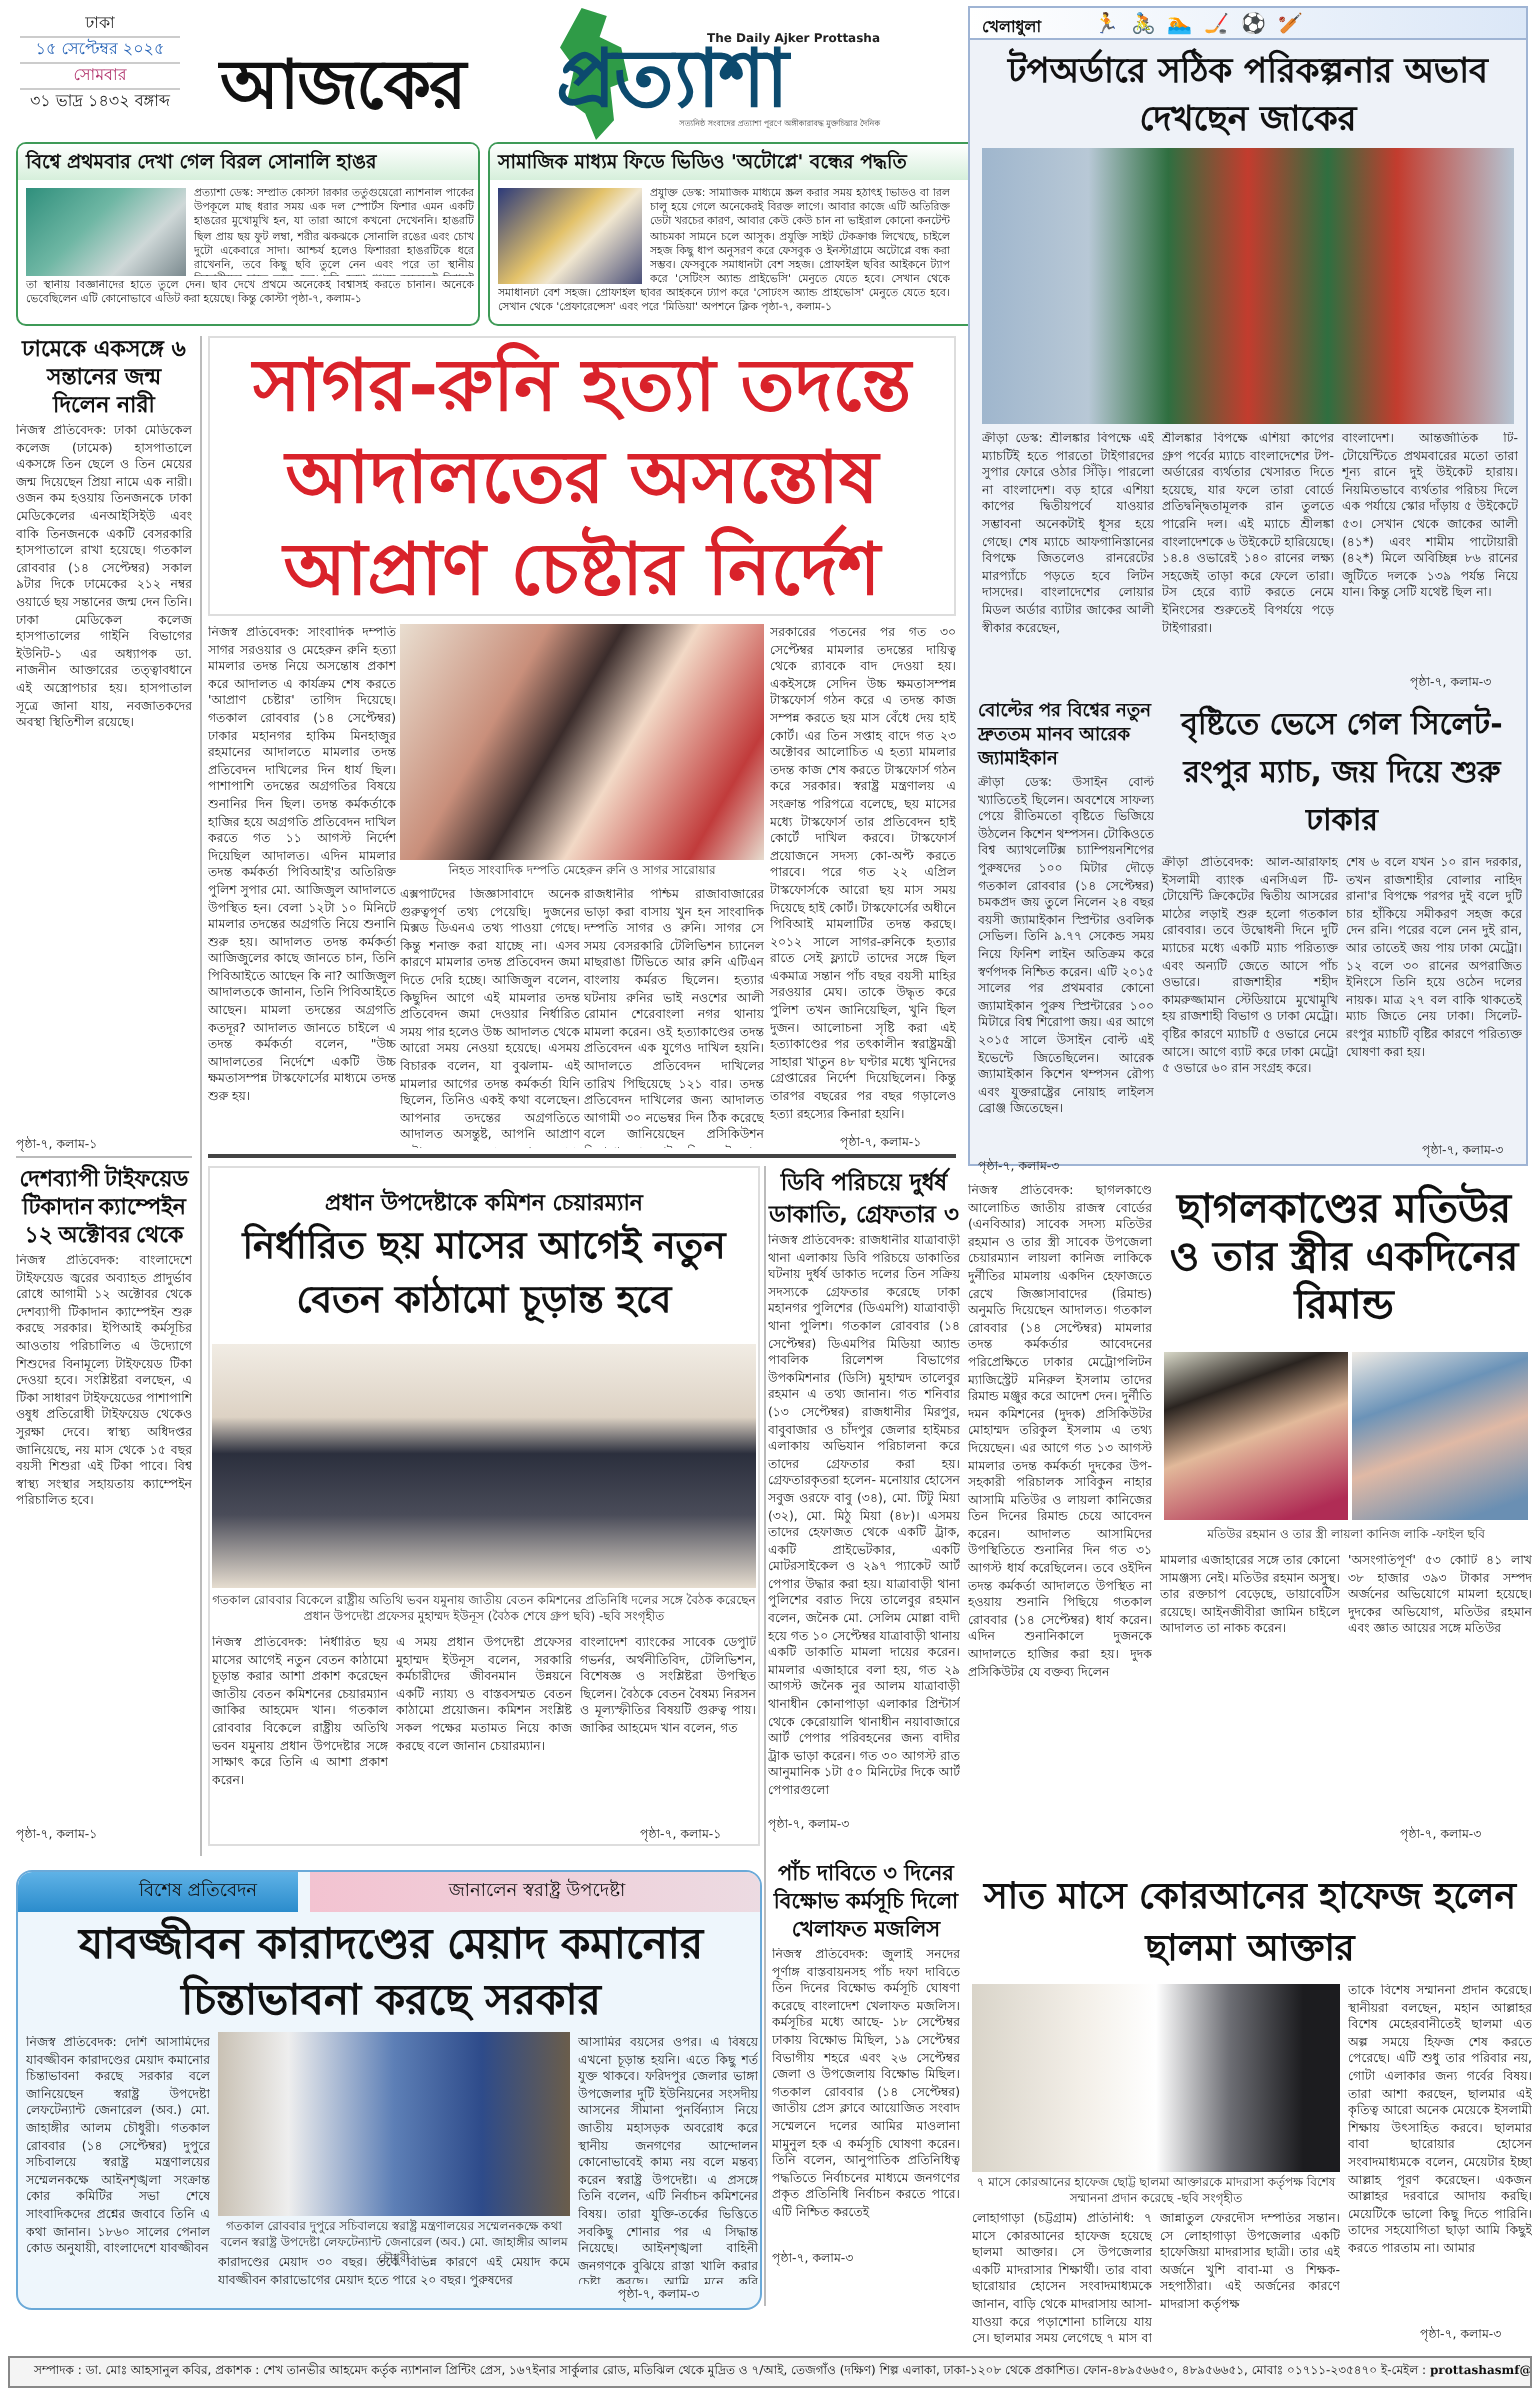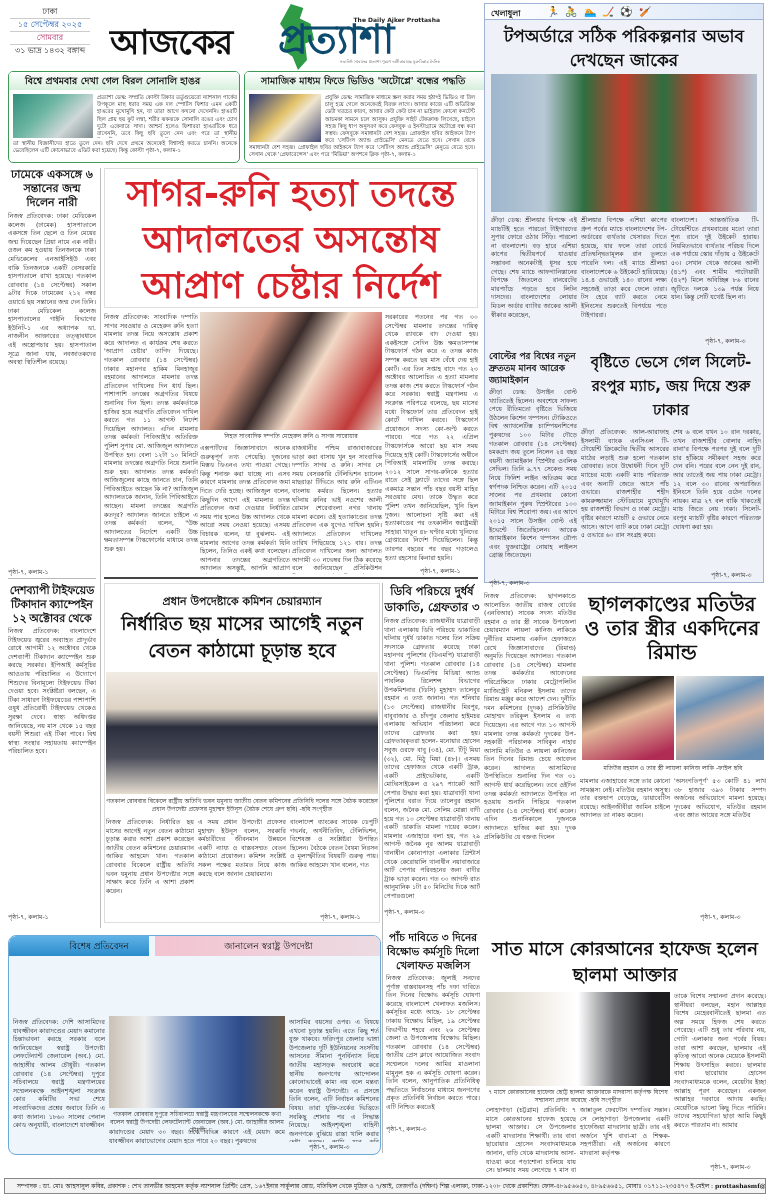--- a/index.html
+++ b/index.html
@@ -23,21 +23,21 @@
   #date-box .d-bangla { border-bottom: none; color: #222; }
   #logo { left: 110px; top: 4px; width: 330px; height: 64px; }
   #logo .l1 { position: absolute; left: 0; top: 12px; font-size: 34px; font-weight: bold; color: #111; letter-spacing: -1px; }
   #logo .l2 { position: absolute; left: 168px; top: 4px; font-size: 40px; font-weight: bold; color: #0c4a6e; letter-spacing: -1px; }
   #logo .map { position: absolute; left: 170px; top: 0; width: 36px; height: 66px; background: #2f9b47; clip-path: polygon(30% 0,65% 6%,55% 22%,85% 30%,95% 55%,70% 60%,75% 85%,50% 100%,35% 80%,10% 70%,20% 45%,0 30%); z-index: 0; }
   #logo .en { position: absolute; right: 0; top: 12px; font-size: 6px; color: #222; font-weight: bold; }
   #logo .tag { position: absolute; right: 0; top: 55px; font-size: 4px; color: #444; }
 
   
   .teaser { border: 1.5px solid #3e9a57; border-radius: 5px; background: #fff; overflow: hidden; }
-  .teaser .tt { background: linear-gradient(#ffffff, #d6efdb); font-size: 9.5px; font-weight: bold; padding: 2px 16px; height: 18px; color: #111; }
+  .teaser .tt { background: linear-gradient(#ffffff, #d6efdb); font-size: 9.5px; font-weight: bold; padding: 2px 4px; height: 18px; color: #111; }
   .teaser .body-text { font-size: 5.4px; line-height: 7.2px; }
 
   
   #sports { left: 484px; top: 3px; width: 280px; height: 580px; background: #eef2f8; border: 1px solid #9fb4d4; }
   #sports .banner { height: 16px; background: linear-gradient(90deg, #fff, #dbe7f7); border-bottom: 1px solid #9fb4d4; font-size: 8px; padding: 3px 6px; color: #111; font-weight: bold; position: relative; }
   #sports .banner .figs { position: absolute; left: 62px; top: 2px; font-size: 10px; letter-spacing: 6px; color: #e68a3a; }
 
   
   #special { left: 8px; top: 935px; width: 373px; height: 220px; border: 1.5px solid #6aa9d8; border-radius: 8px; background: #eef6fc; overflow: hidden; }
   #special .tab1 { position: absolute; left: 0; top: 0; width: 140px; height: 20px; background: linear-gradient(#5fb2e6, #2b8ccc); color: #111; font-size: 9px; text-align: center; line-height: 20px; border-top-left-radius: 7px; padding-left: 40px; }
@@ -157,20 +157,21 @@
 <div class="photo" style="left:582px;top:676px;width:92px;height:84px;background:linear-gradient(160deg,#d8d8c8,#2a2420 25%,#e2b99a 50%,#b02c55 90%);"></div>
 <div class="photo" style="left:676px;top:676px;width:88px;height:84px;background:linear-gradient(160deg,#f0ece6,#6b93b8 30%,#e0b9a5 55%,#6a8fb3 90%);"></div>
 <div class="caption abs" style="left:582px;top:764px;width:182px;">মতিউর রহমান ও তার স্ত্রী লায়লা কানিজ লাকি -ফাইল ছবি</div>
 <div class="body-text abs" style="left:580px;top:777px;width:90px;height:130px;">মামলার এজাহারের সঙ্গে তার কোনো সামঞ্জস্য নেই। মতিউর রহমান অসুস্থ। তার রক্তচাপ বেড়েছে, ডায়াবেটিস রয়েছে। আইনজীবীরা জামিন চাইলে আদালত তা নাকচ করেন।</div>
 <div class="body-text abs" style="left:674px;top:777px;width:92px;height:130px;">'অসংগতিপূর্ণ' ৫৩ কোটি ৪১ লাখ ৩৮ হাজার ৩৯৩ টাকার সম্পদ অর্জনের অভিযোগে মামলা হয়েছে। দুদকের অভিযোগ, মতিউর রহমান এবং জ্ঞাত আয়ের সঙ্গে মতিউর</div>
 <div class="cont abs" style="left:700px;top:912px;">পৃষ্ঠা-৭, কলাম-৩</div>
 
 <div id="special" class="abs">
   <div class="tab1">বিশেষ প্রতিবেদন</div>
   <div class="tab2">জানালেন স্বরাষ্ট্র উপদেষ্টা</div>
+  <div class="hl abs" style="left:0;top:22px;width:373px;font-size:21px;line-height:28px;">যাবজ্জীবন কারাদণ্ডের মেয়াদ কমানোর চিন্তাভাবনা করছে সরকার</div>
   <div class="body-text abs" style="left:4px;top:82px;width:92px;height:132px;">নিজস্ব প্রতিবেদক: দেশি আসামিদের যাবজ্জীবন কারাদণ্ডের মেয়াদ কমানোর চিন্তাভাবনা করছে সরকার বলে জানিয়েছেন স্বরাষ্ট্র উপদেষ্টা লেফটেন্যান্ট জেনারেল (অব.) মো. জাহাঙ্গীর আলম চৌধুরী। গতকাল রোববার (১৪ সেপ্টেম্বর) দুপুরে সচিবালয়ে স্বরাষ্ট্র মন্ত্রণালয়ের সম্মেলনকক্ষে আইনশৃঙ্খলা সংক্রান্ত কোর কমিটির সভা শেষে সাংবাদিকদের প্রশ্নের জবাবে তিনি এ কথা জানান। ১৮৬০ সালের পেনাল কোড অনুযায়ী, বাংলাদেশে যাবজ্জীবন</div>
   <div class="photo" style="left:100px;top:80px;width:176px;height:92px;background:linear-gradient(90deg,#c9c1b4 0,#eee 20%,#5d7fb6 50%,#2e4b8a 75%,#6a5d4b 100%);"></div>
   <div class="caption abs" style="left:100px;top:174px;width:176px;">গতকাল রোববার দুপুরে সচিবালয়ে স্বরাষ্ট্র মন্ত্রণালয়ের সম্মেলনকক্ষে কথা বলেন স্বরাষ্ট্র উপদেষ্টা লেফটেন্যান্ট জেনারেল (অব.) মো. জাহাঙ্গীর আলম চৌধুরী</div>
   <div class="body-text abs" style="left:100px;top:192px;width:176px;height:24px;">কারাদণ্ডের মেয়াদ ৩০ বছর। তবে বিভিন্ন কারণে এই মেয়াদ কমে যাবজ্জীবন কারাভোগের মেয়াদ হতে পারে ২০ বছর। পুরুষদের</div>
   <div class="body-text abs" style="left:280px;top:82px;width:90px;height:124px;">আসামির বয়সের ওপর। এ বিষয়ে এখনো চূড়ান্ত হয়নি। এতে কিছু শর্ত যুক্ত থাকবে। ফরিদপুর জেলার ভাঙ্গা উপজেলার দুটি ইউনিয়নের সংসদীয় আসনের সীমানা পুনর্বিন্যাস নিয়ে জাতীয় মহাসড়ক অবরোধ করে স্থানীয় জনগণের আন্দোলন কোনোভাবেই কাম্য নয় বলে মন্তব্য করেন স্বরাষ্ট্র উপদেষ্টা। এ প্রসঙ্গে তিনি বলেন, এটি নির্বাচন কমিশনের বিষয়। তারা যুক্তি-তর্কের ভিত্তিতে সবকিছু শোনার পর এ সিদ্ধান্ত নিয়েছে। আইনশৃঙ্খলা বাহিনী জনগণকে বুঝিয়ে রাস্তা খালি করার চেষ্টা করছে। আমি মনে করি আলোচনার মাধ্যমে সমাধান সম্ভব। আশা করি কোনো সহিংসতা ছাড়াই অবরোধ তুলে নেওয়া হবে এবং জনদুর্ভোগ দূর করা যাবে না।</div>
   <div class="cont abs" style="left:300px;top:206px;">পৃষ্ঠা-৭, কলাম-৩</div>
 </div>
 
 <div class="hl abs" style="left:484px;top:936px;width:282px;font-size:18px;line-height:26px;">সাত মাসে কোরআনের হাফেজ হলেন ছালমা আক্তার</div>
 <div class="photo" style="left:486px;top:992px;width:184px;height:94px;background:linear-gradient(90deg,#d9d4c9,#f3efe8 30%,#ffffff 50%,#6d6e74 70%,#1c1c1f 90%);"></div>

